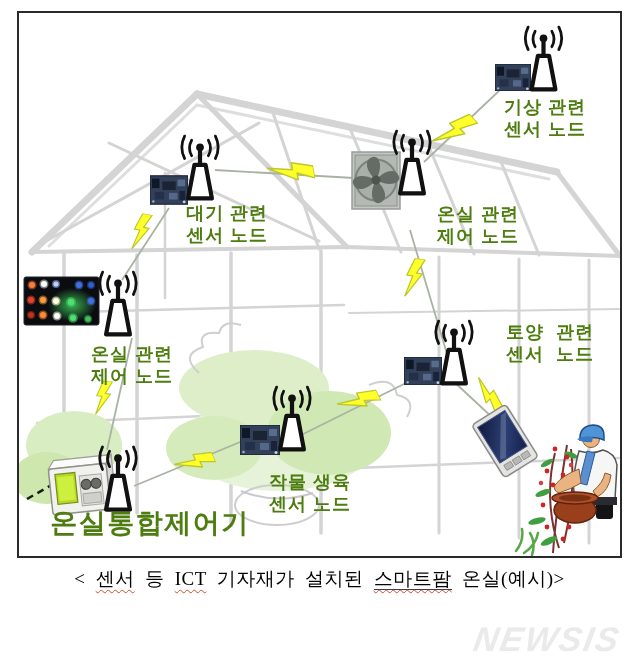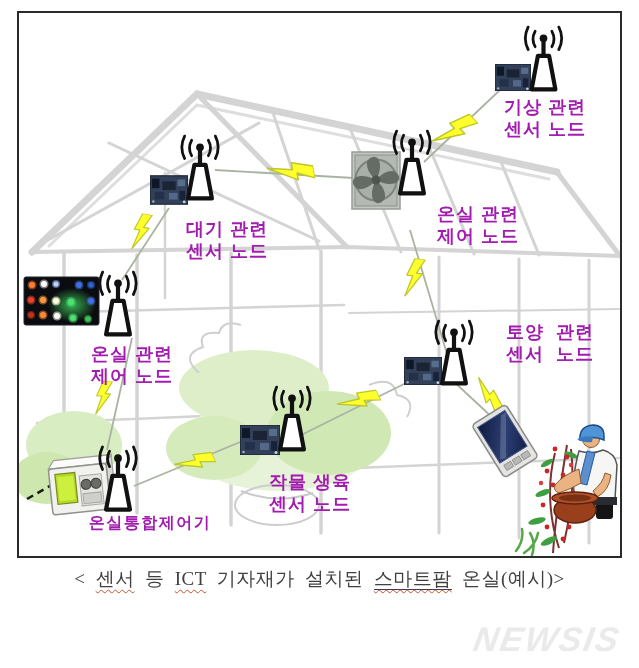--- a/index.html
+++ b/index.html
@@ -2,26 +2,26 @@
 <html><head>
 <meta charset="utf-8">
 <style>
   html,body{margin:0;padding:0;background:#fff;}
   .page{position:relative;width:639px;height:668px;background:#fff;overflow:hidden;
         font-family:"Liberation Sans",sans-serif;}
   .frame{position:absolute;left:17px;top:11px;width:605px;height:547px;
          border:2px solid #2a2a2a;box-sizing:border-box;background:#fff;overflow:hidden;}
   .frame svg{position:absolute;left:0;top:0;}
   .node-label{position:absolute;transform:translateX(-50%);text-align:center;
-              font:700 18px/22px "Liberation Sans",sans-serif;color:#a21caf;
+              font:700 18px/22px "Liberation Sans",sans-serif;color:#4d7c0f;
               letter-spacing:1px;white-space:nowrap;}
-  .node-label.big{font-size:16px;line-height:24px;letter-spacing:1.5px;}
+  .node-label.big{font-size:27px;line-height:24px;letter-spacing:1.5px;}
   .caption{position:absolute;top:565px;left:0;width:100%;text-align:center;
            font-family:"Liberation Serif",serif;font-size:19px;line-height:28px;
-           color:#404040;word-spacing:5px;letter-spacing:.5px;white-space:pre;}
+           color:#000000;word-spacing:5px;letter-spacing:.5px;white-space:pre;}
   .squiggle{text-decoration-line:underline;text-decoration-style:wavy;
             text-decoration-color:#c8502c;text-decoration-thickness:1px;
             text-underline-offset:4px;}
   .smartfarm{border-bottom:1.5px solid #3a3a55;
              text-decoration-line:underline;text-decoration-style:wavy;
              text-decoration-color:#c8502c;text-decoration-thickness:1px;
              text-underline-offset:4px;}
   .watermark{position:absolute;left:474px;top:620px;
              font:italic 800 34px "Liberation Sans",sans-serif;
              color:#eaeaea;letter-spacing:2px;transform:skewX(-10deg);}
@@ -273,21 +273,21 @@
       <use href="#sym-antenna" x="158.5" y="121" width="45" height="70"></use>
       <use href="#sym-antenna" x="370.5" y="116" width="45" height="70"></use>
       <use href="#sym-antenna" x="502" y="12" width="45" height="70"></use>
       <use href="#sym-antenna" x="76.5" y="257" width="45" height="70"></use>
       <use href="#sym-antenna" x="412.5" y="306" width="45" height="70"></use>
       <use href="#sym-antenna" x="250.5" y="372" width="45" height="70"></use>
       <use href="#sym-antenna" x="76.5" y="430" width="45" height="74"></use>
     </svg>
   </div>
 
-  <div class="node-label" style="left:227px;top:218px;">
+  <div class="node-label" style="left:227px;top:202px;font-family:Liberation Serif, serif;">
     <span>대기 관련</span><br>
     <span>센서 노드</span>
   </div>
   <div class="node-label" style="left:478px;top:203px;">
     <span>온실 관련</span><br>
     <span>제어 노드</span>
   </div>
   <div class="node-label" style="left:545px;top:96px;">
     <span>기상 관련</span><br>
     <span>센서 노드</span>

